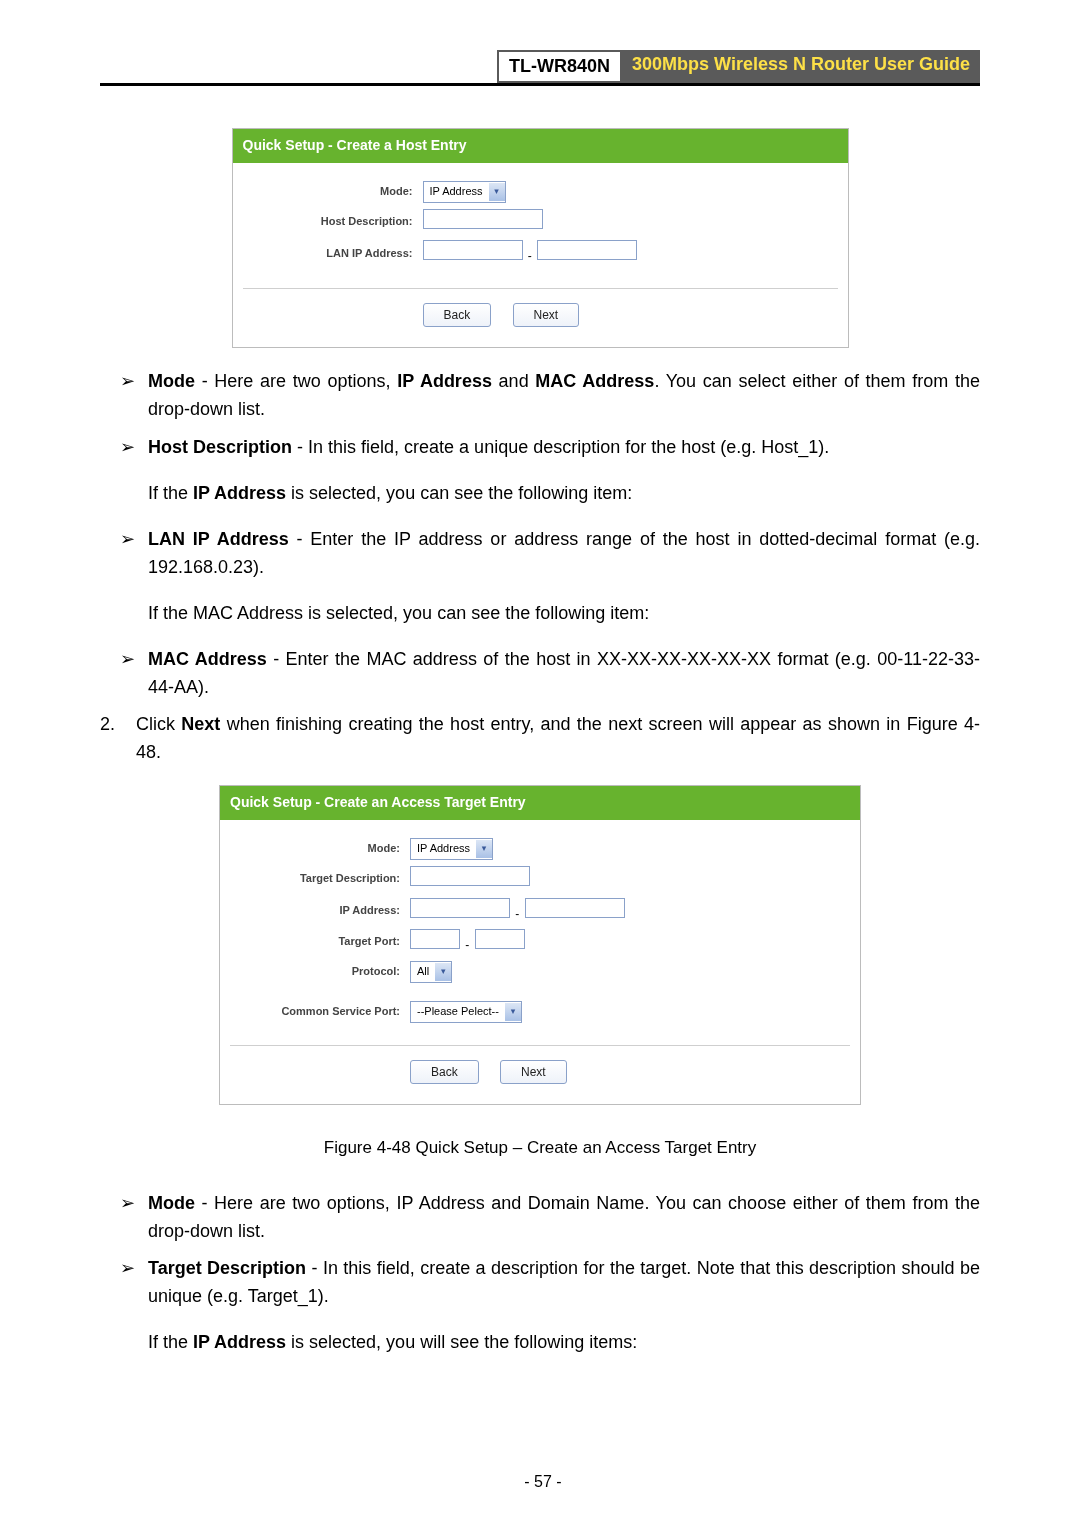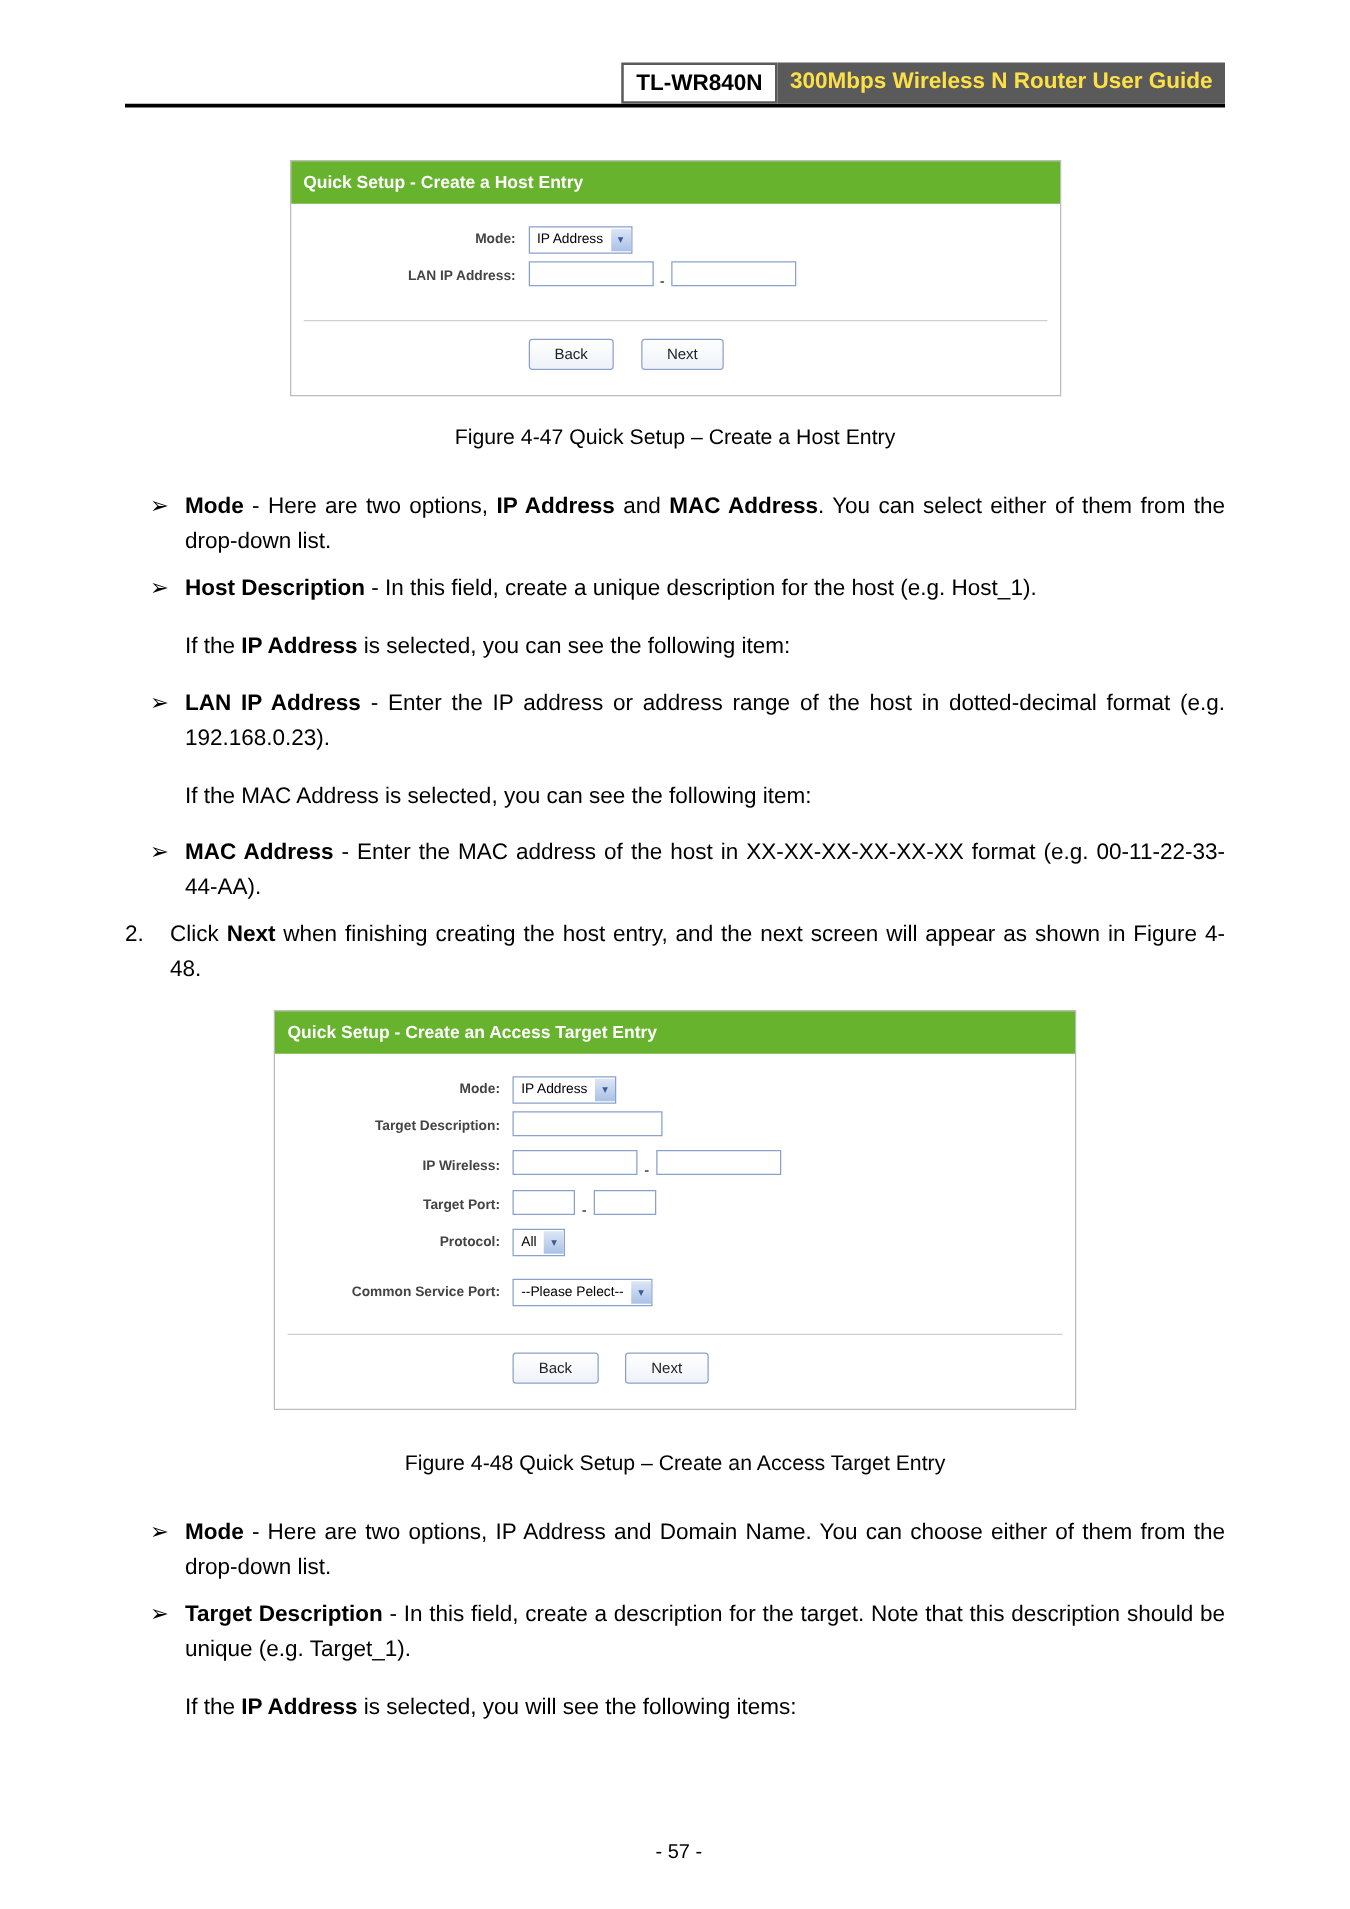--- a/index.html
+++ b/index.html
@@ -76,34 +76,37 @@
         <div class="fig-row">
           <div class="fig-label">Mode:</div>
           <div class="fig-field">
             <span class="sel">
               <span class="sel-txt">IP Address</span>
               <span class="sel-caret">▾</span>
             </span>
           </div>
         </div>
         <div class="fig-row">
+          <div class="fig-label">Host Description:</div>
+          <div class="fig-field"><span class="inpt" style="width:120px;display:inline-block;"></span></div>
+        </div>
+        <div class="fig-row">
           <div class="fig-label">LAN IP Address:</div>
           <div class="fig-field">
             <span class="inpt" style="width:100px;display:inline-block;"></span>
             <span class="range-sep">-</span>
             <span class="inpt" style="width:100px;display:inline-block;"></span>
           </div>
         </div>
         <div class="fig-buttons">
           <span class="btn">Back</span>
           <span class="btn">Next</span>
         </div>
       </div>
     </div>
-    <div class="caption">Figure 4-47    Quick Setup – Create a Host Entry</div>
 
     <div class="bullet-block">
       <div class="bullet">
         <div class="bullet-mark">➢</div>
         <div class="bullet-text">
           <span class="bold">Mode</span><span> - Here are two options, </span><span class="bold">IP Address</span><span> and </span><span class="bold">MAC Address</span><span>. You can select either of them from the drop-down list.</span>
         </div>
       </div>
       <div class="bullet">
         <div class="bullet-mark">➢</div>
@@ -150,21 +153,21 @@
               <span class="sel-txt">IP Address</span>
               <span class="sel-caret">▾</span>
             </span>
           </div>
         </div>
         <div class="fig-row">
           <div class="fig-label">Target Description:</div>
           <div class="fig-field"><span class="inpt" style="width:120px;display:inline-block;"></span></div>
         </div>
         <div class="fig-row">
-          <div class="fig-label">IP Wireless:</div>
+          <div class="fig-label">IP Address:</div>
           <div class="fig-field">
             <span class="inpt" style="width:100px;display:inline-block;"></span>
             <span class="range-sep">-</span>
             <span class="inpt" style="width:100px;display:inline-block;"></span>
           </div>
         </div>
         <div class="fig-row">
           <div class="fig-label">Target Port:</div>
           <div class="fig-field">
             <span class="inpt" style="width:50px;display:inline-block;"></span>

